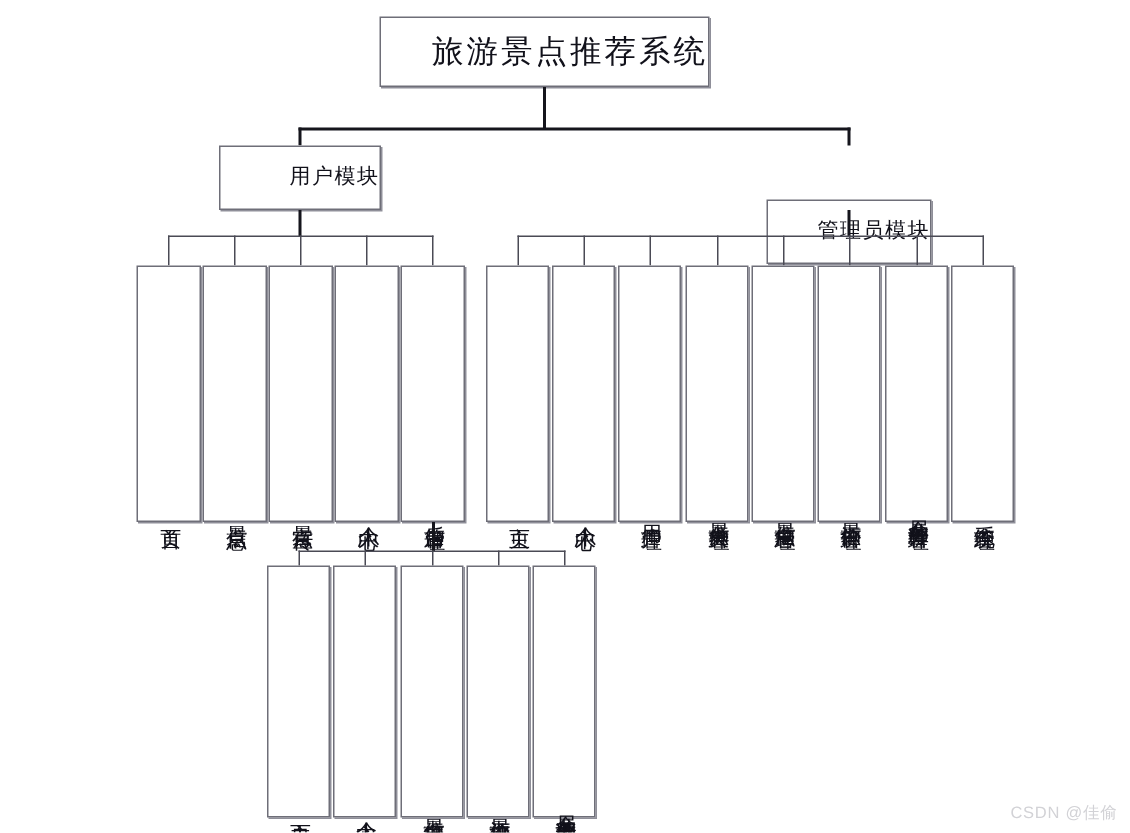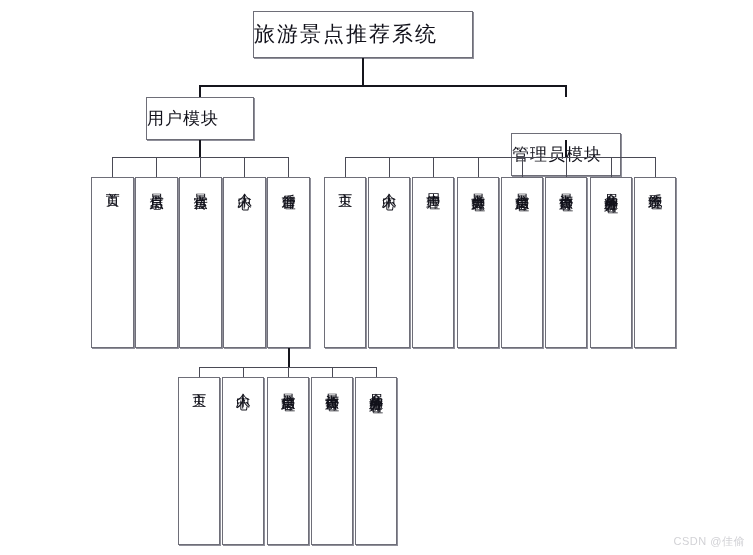--- a/index.html
+++ b/index.html
@@ -19,30 +19,30 @@
   }
   
   .node {
     position: absolute;
     box-sizing: border-box;
     background: #ffffff;
     border: 1px solid #6e6e78;
     box-shadow: 1px 1px 0 0 #8f8f99;
     display: flex;
     align-items: center;
-    justify-content: flex-start;
+    justify-content: flex-end;
     color: #11111a;
     line-height: 1.12;
   }
   .node-root {
     font-size: 21px;
     letter-spacing: 2px;
   }
   .node-mid {
-    font-size: 17px;
+    font-size: 14px;
     letter-spacing: 1px;
   }
   .node-leaf {
     font-size: 14px;
     letter-spacing: 1px;
     writing-mode: vertical-rl;
     text-orientation: upright;
     padding: 4px 0;
     white-space: nowrap;
   }

